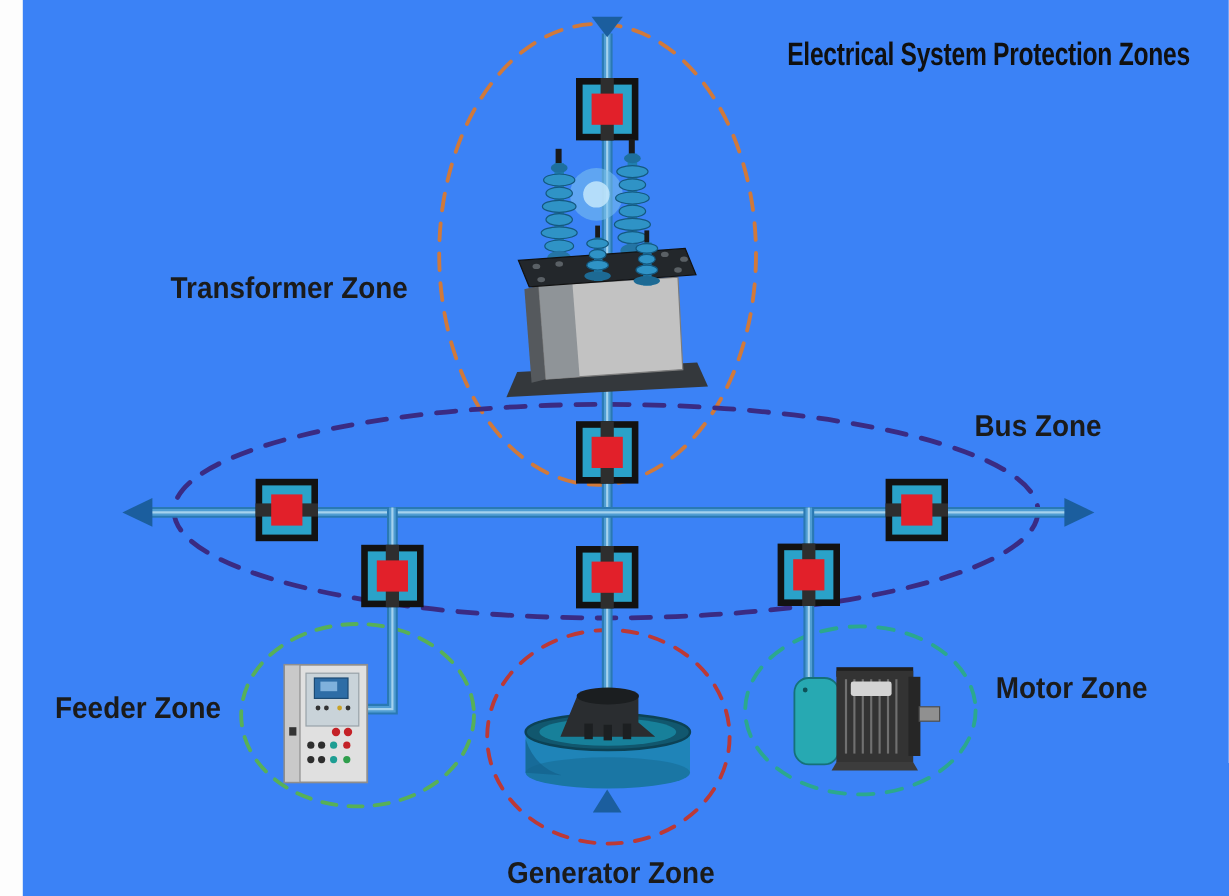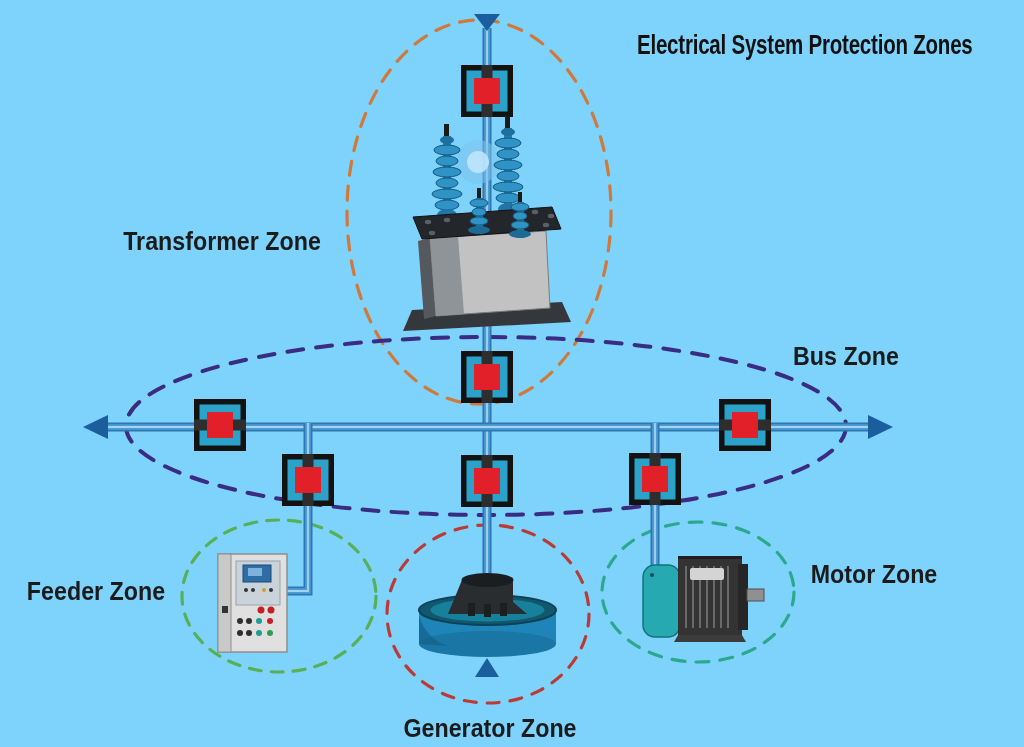--- a/index.html
+++ b/index.html
@@ -1,21 +1,21 @@
 <!DOCTYPE html>
 <html style="--line-blue: #4f9dd3; --line-blue-dark: #2a79b2; --line-blue-sheen: #a5d2ee; --arrow-blue: #1b5e9e; --breaker-fill: #2aa2c9; --breaker-border: #121212; --breaker-band: #2e2e2e; --breaker-red: #e2202a; --panel-bg: #eaebeb; --panel-border: #6f9dc6; --label-color: #1b1b1b; --zone-transformer: #d0793b; --zone-bus: #3a2b83; --zone-feeder: #57b057; --zone-generator: #bc3936; --zone-motor: #2ba88e;"><head>
 <meta charset="utf-8">
 <style>
   * { margin:0; padding:0; box-sizing:border-box; }
   html,body { width:1024px; height:747px; }
   body {
     position:relative; overflow:hidden; background:#fdfdfd;
     font-family:"Liberation Sans", sans-serif;
   }
-  .stage { position:absolute; inset:0; background:#7dd3fc; }
+  .stage { position:absolute; inset:0; background:#3b82f6;margin-left:19px; }
   svg.diagram { position:absolute; left:0; top:0; }
 
   
   .line-base  { stroke:var(--line-blue-dark,#2a79b2); stroke-width:9;  fill:none; }
   .line-top   { stroke:var(--line-blue,#4f9dd3);      stroke-width:5.5; fill:none; }
   .line-sheen { stroke:var(--line-blue-sheen,#a5d2ee); stroke-width:1.8; fill:none; }
   .arrow      { fill:var(--arrow-blue,#1b5e9e); }
 
   
   .zone { fill:none; stroke-width:3.2; stroke-linecap:round; }

